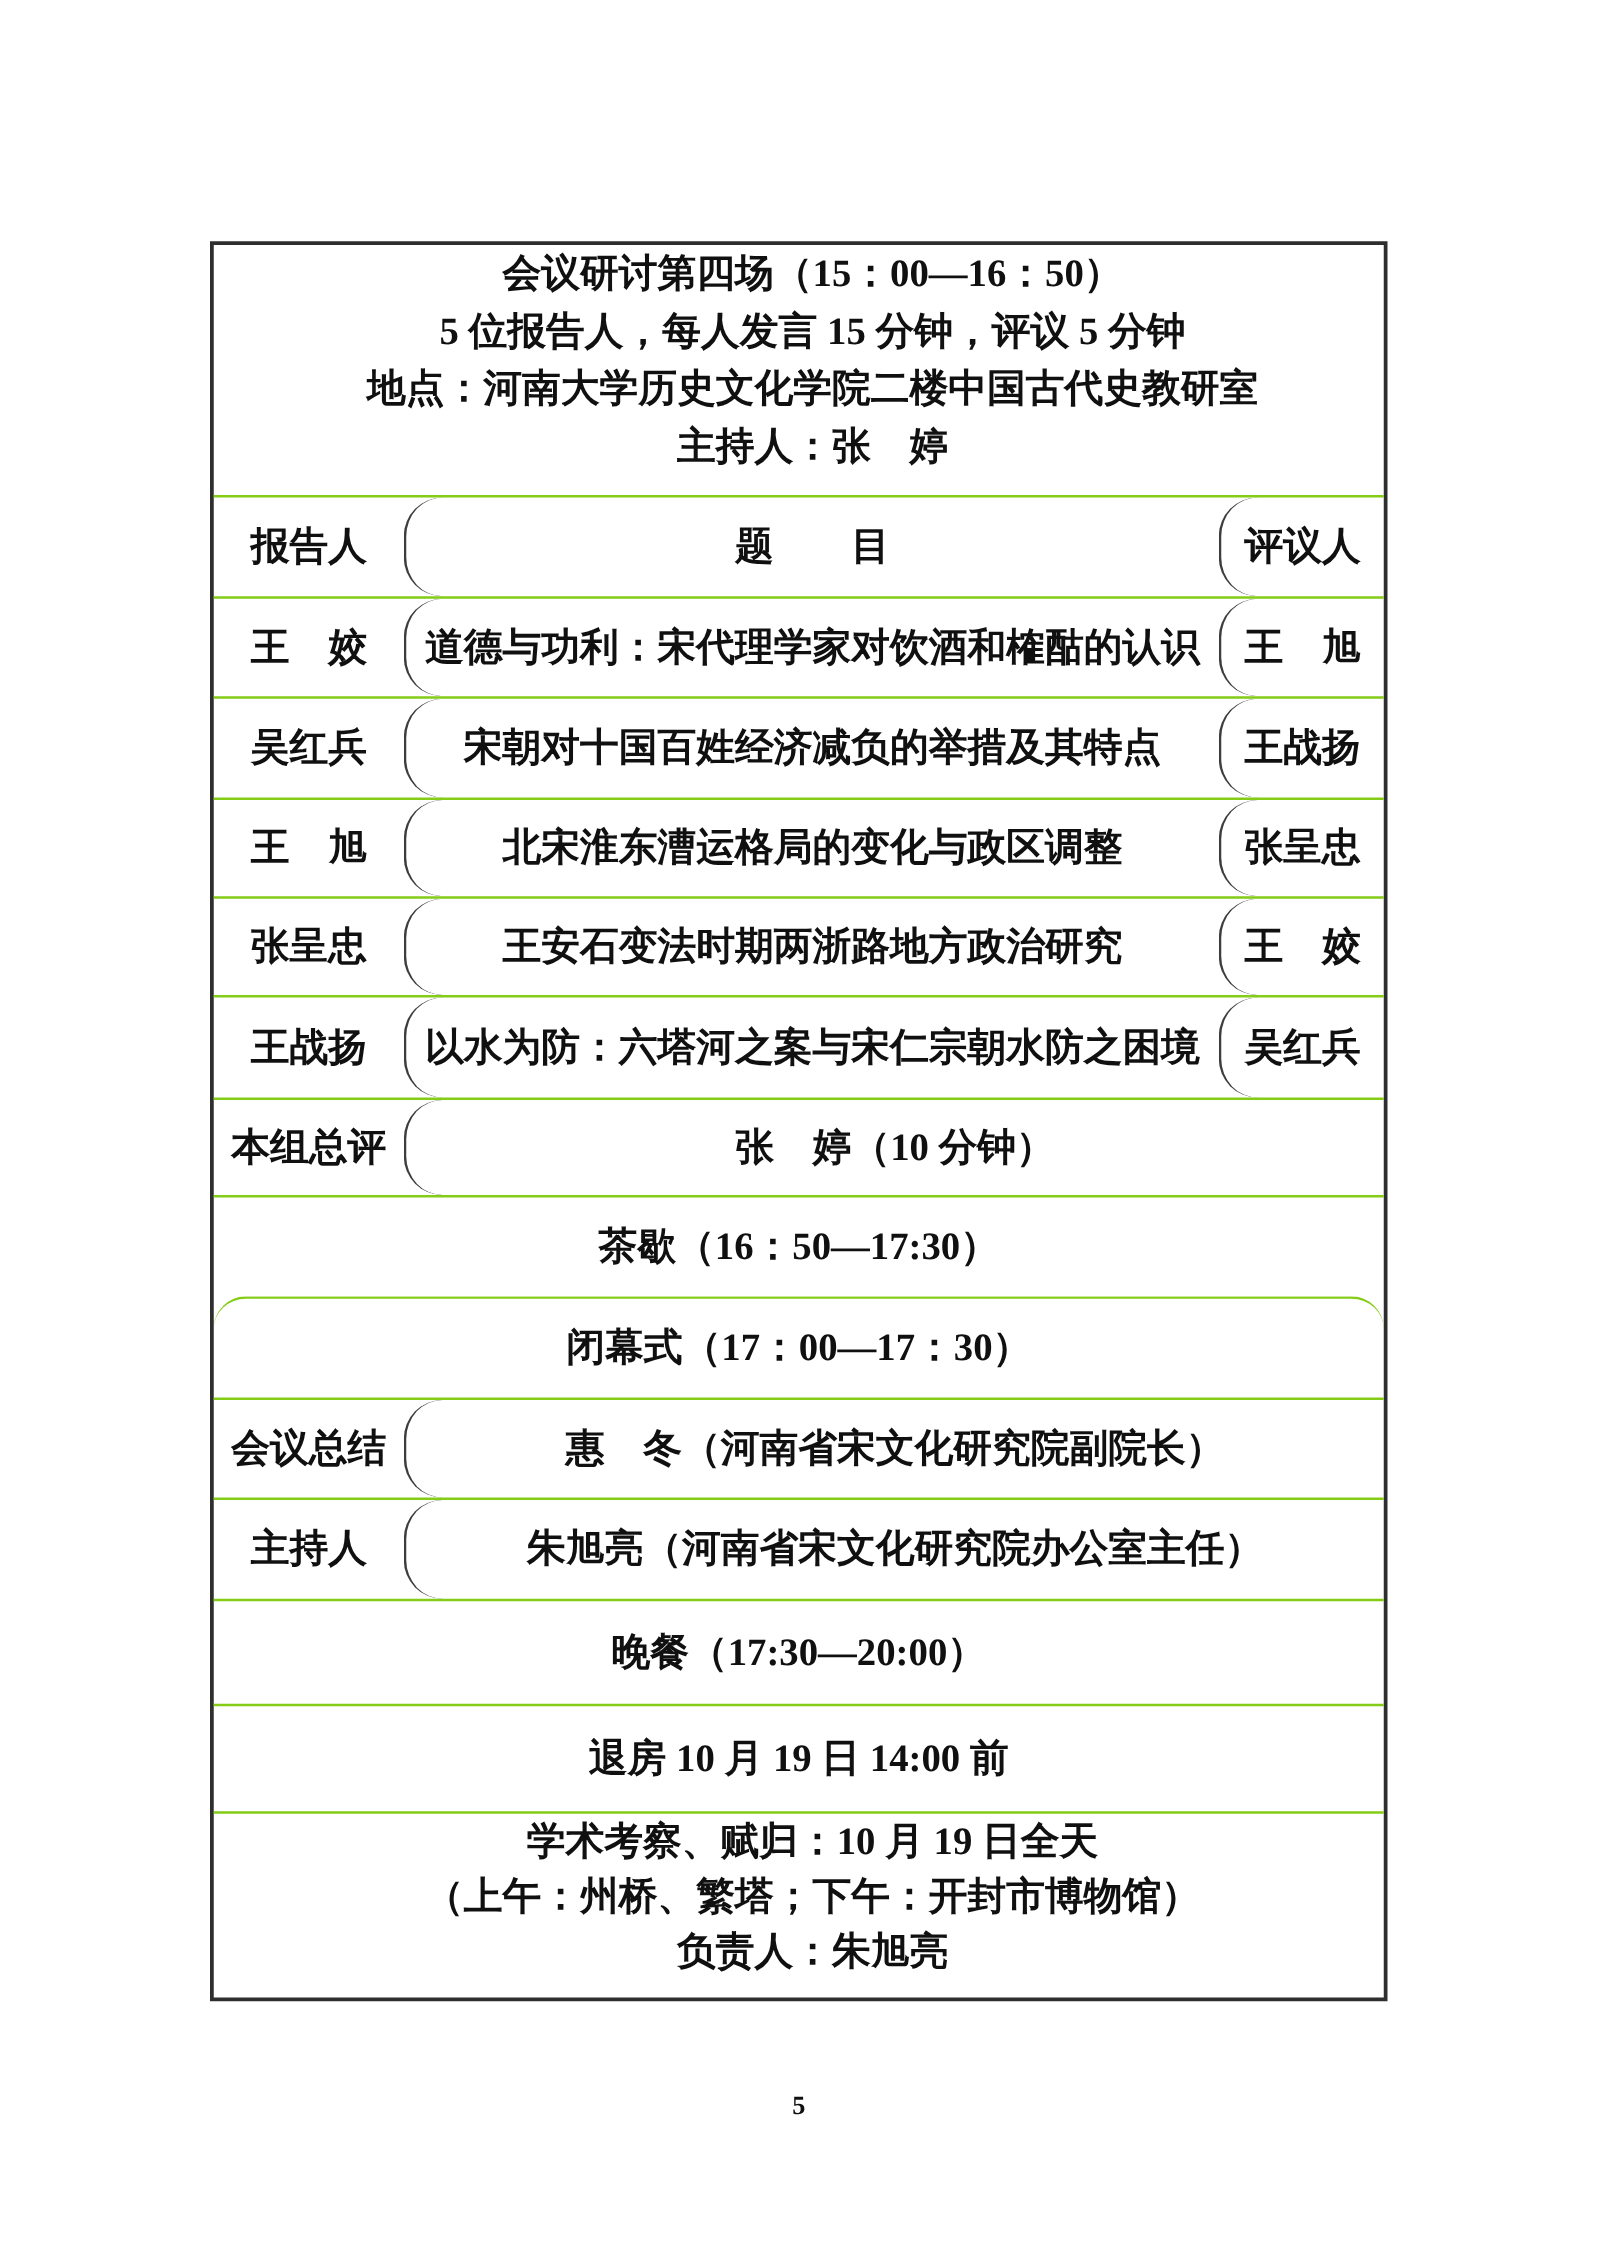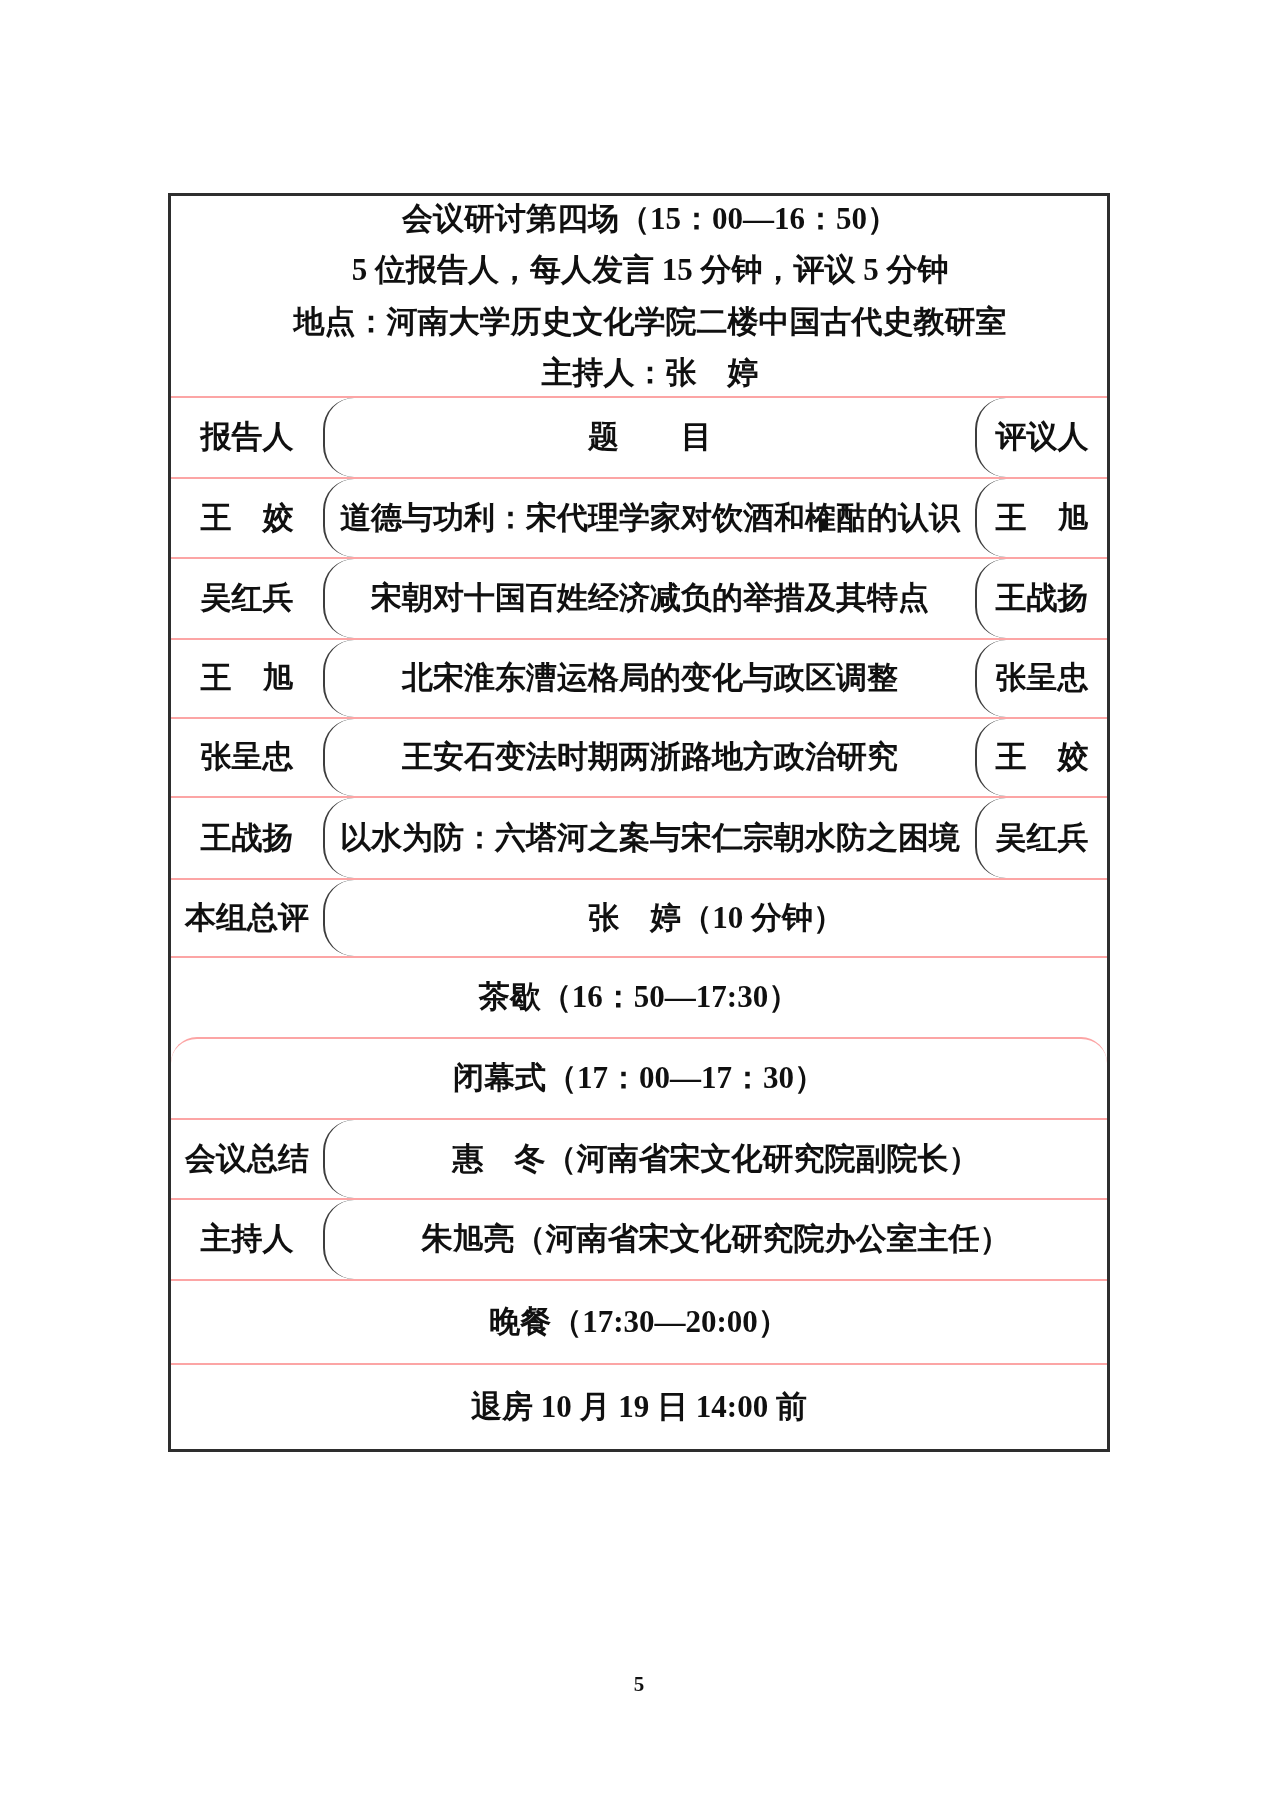--- a/index.html
+++ b/index.html
@@ -22,21 +22,21 @@
     left: 168px;
     top: 193px;
     width: 942px;
     box-sizing: border-box;
     border: 3px solid #2e2e2e;
     background: #ffffff;
   }
   .trow {
     display: flex;
     align-items: stretch;
-    border-top: 2px solid #fca5a5;
+    border-top: 2px solid #84cc16;
   }
   .trow:first-child { border-top: none; }
   .cell {
     box-sizing: border-box;
     display: flex;
     align-items: center;
     justify-content: center;
     text-align: center;
     font-size: 31px;
     line-height: 1.25;
@@ -60,21 +60,21 @@
   .r-tea     { height: 79px; }
   .r-closing { height: 79px; border-radius: 26px; }
   .r-host    { height: 79px; }
   .r-summary { height: 78px; }
   .r-dinner  { height: 82px; }
   .r-checkout{ height: 84px; justify-content: center; }
   .r-trip    { height: 147px; }
 
   .stack {
     flex-direction: column;
-    justify-content: space-between;
+    justify-content: flex-start;
     padding-left: 28px;
   }
   .stack .line {
     line-height: 46px;
   }
   .r-trip .line {
     line-height: 44px;
   }
   .page-number {
     position: absolute;
@@ -158,18 +158,25 @@
     </div>
 
     <div class="trow r-dinner">
       <div class="cell cfull">晚餐（17:30—20:00）</div>
     </div>
 
     <div class="trow r-checkout">
       <div class="cell cfull">退房 10 月 19 日 14:00 前</div>
     </div>
 
+    <div class="trow r-trip">
+      <div class="cell cfull stack">
+        <div class="line">学术考察、赋归：10 月 19 日全天</div>
+        <div class="line">（上午：州桥、繁塔；下午：开封市博物馆）</div>
+        <div class="line">负责人：朱旭亮</div>
+      </div>
+    </div>
 
   </div>
 
   <div class="page-number">5</div>
 
 </div>
 
 </body></html>

